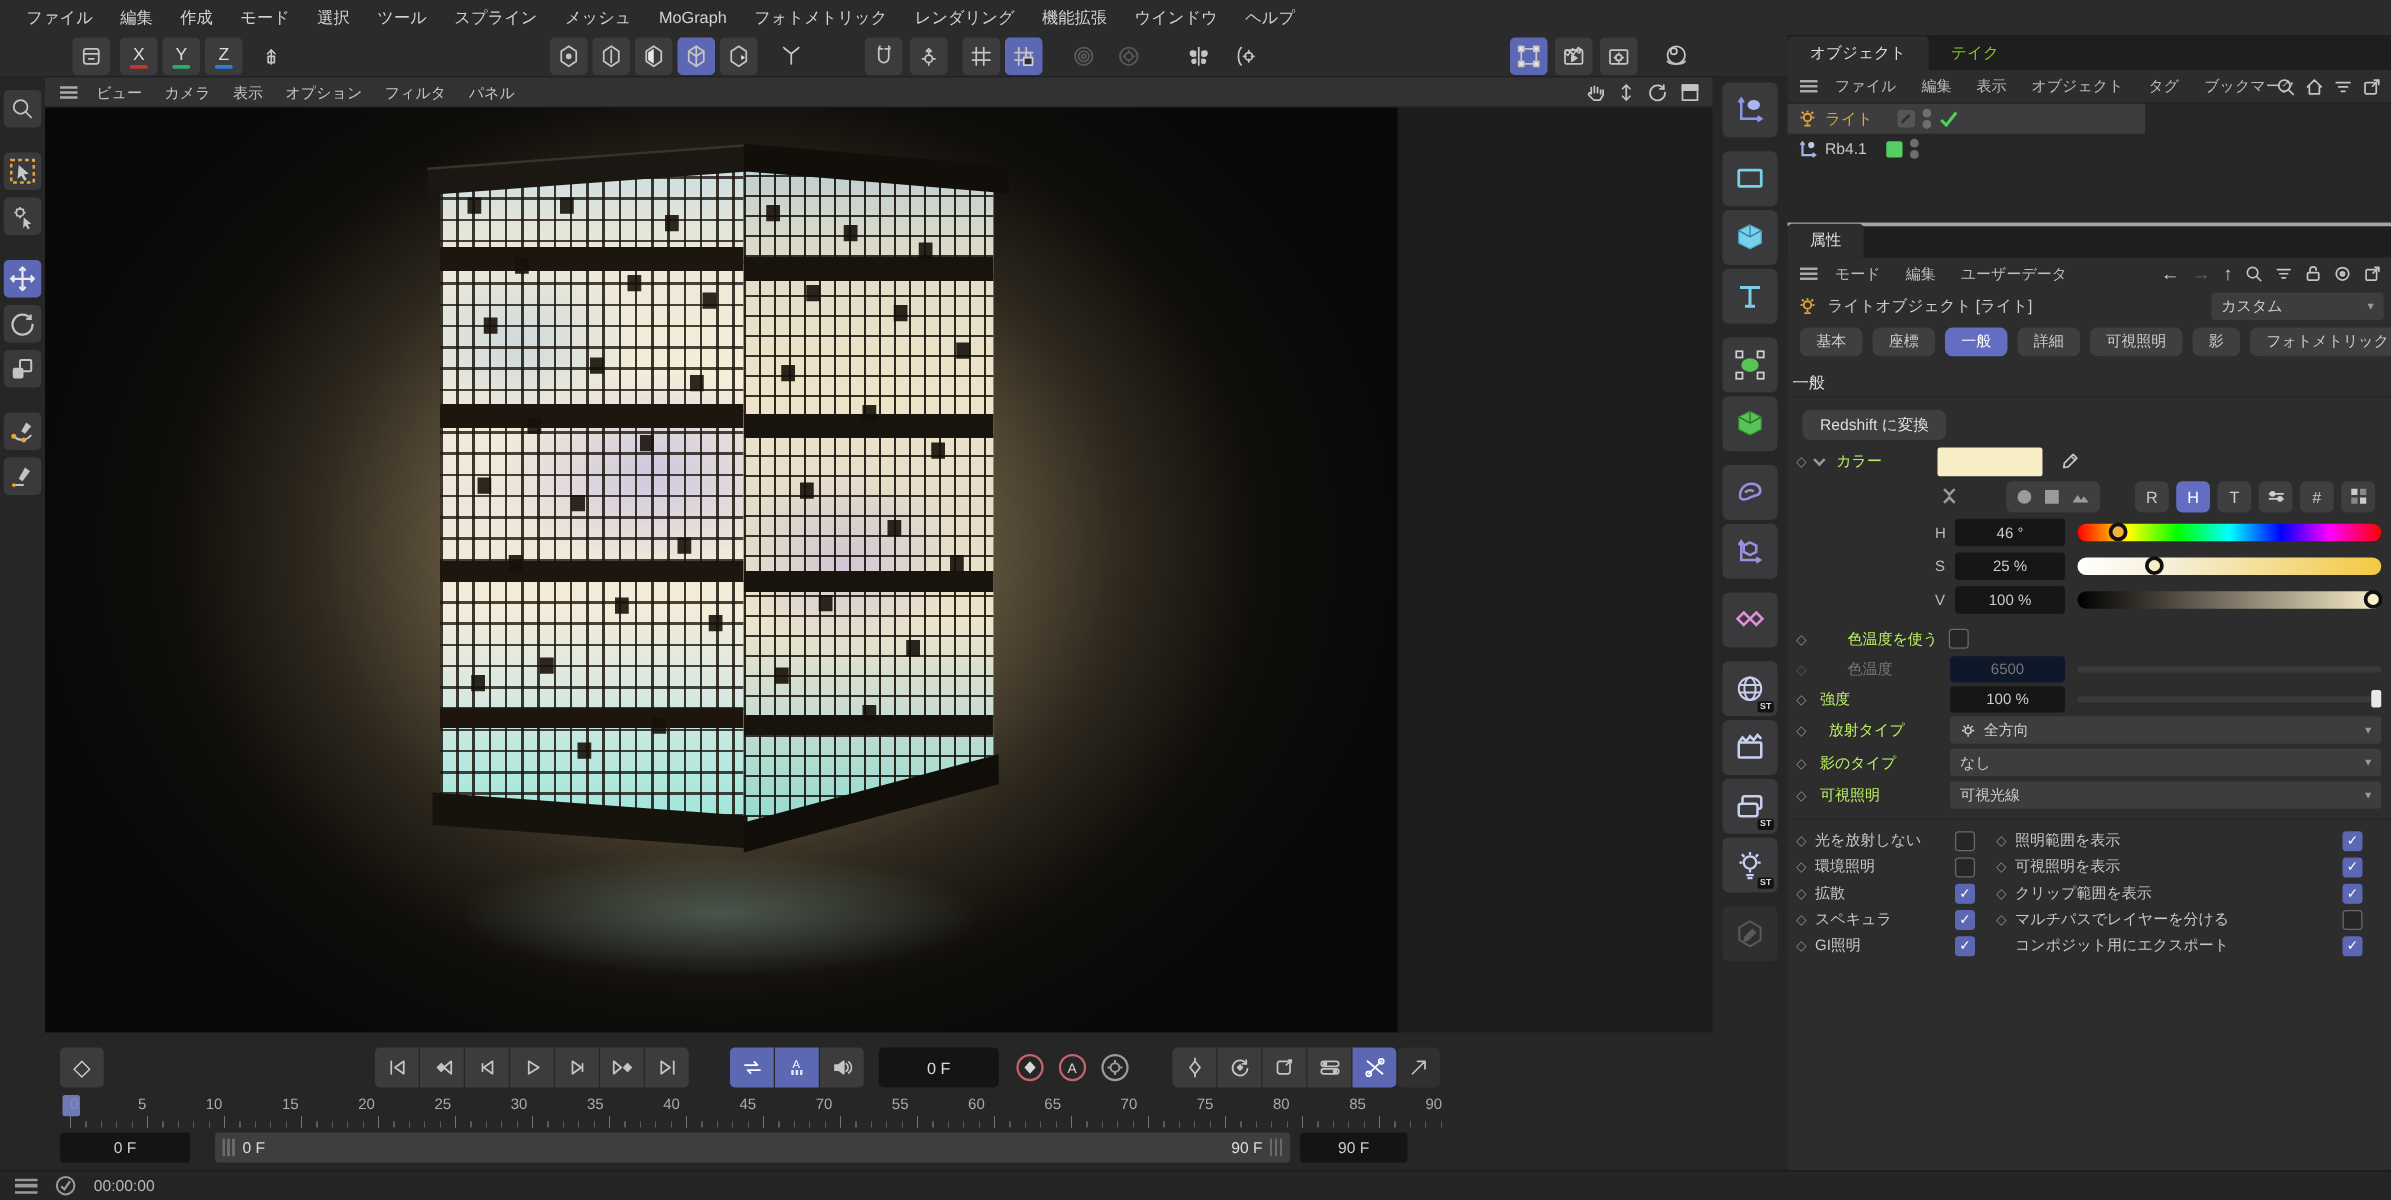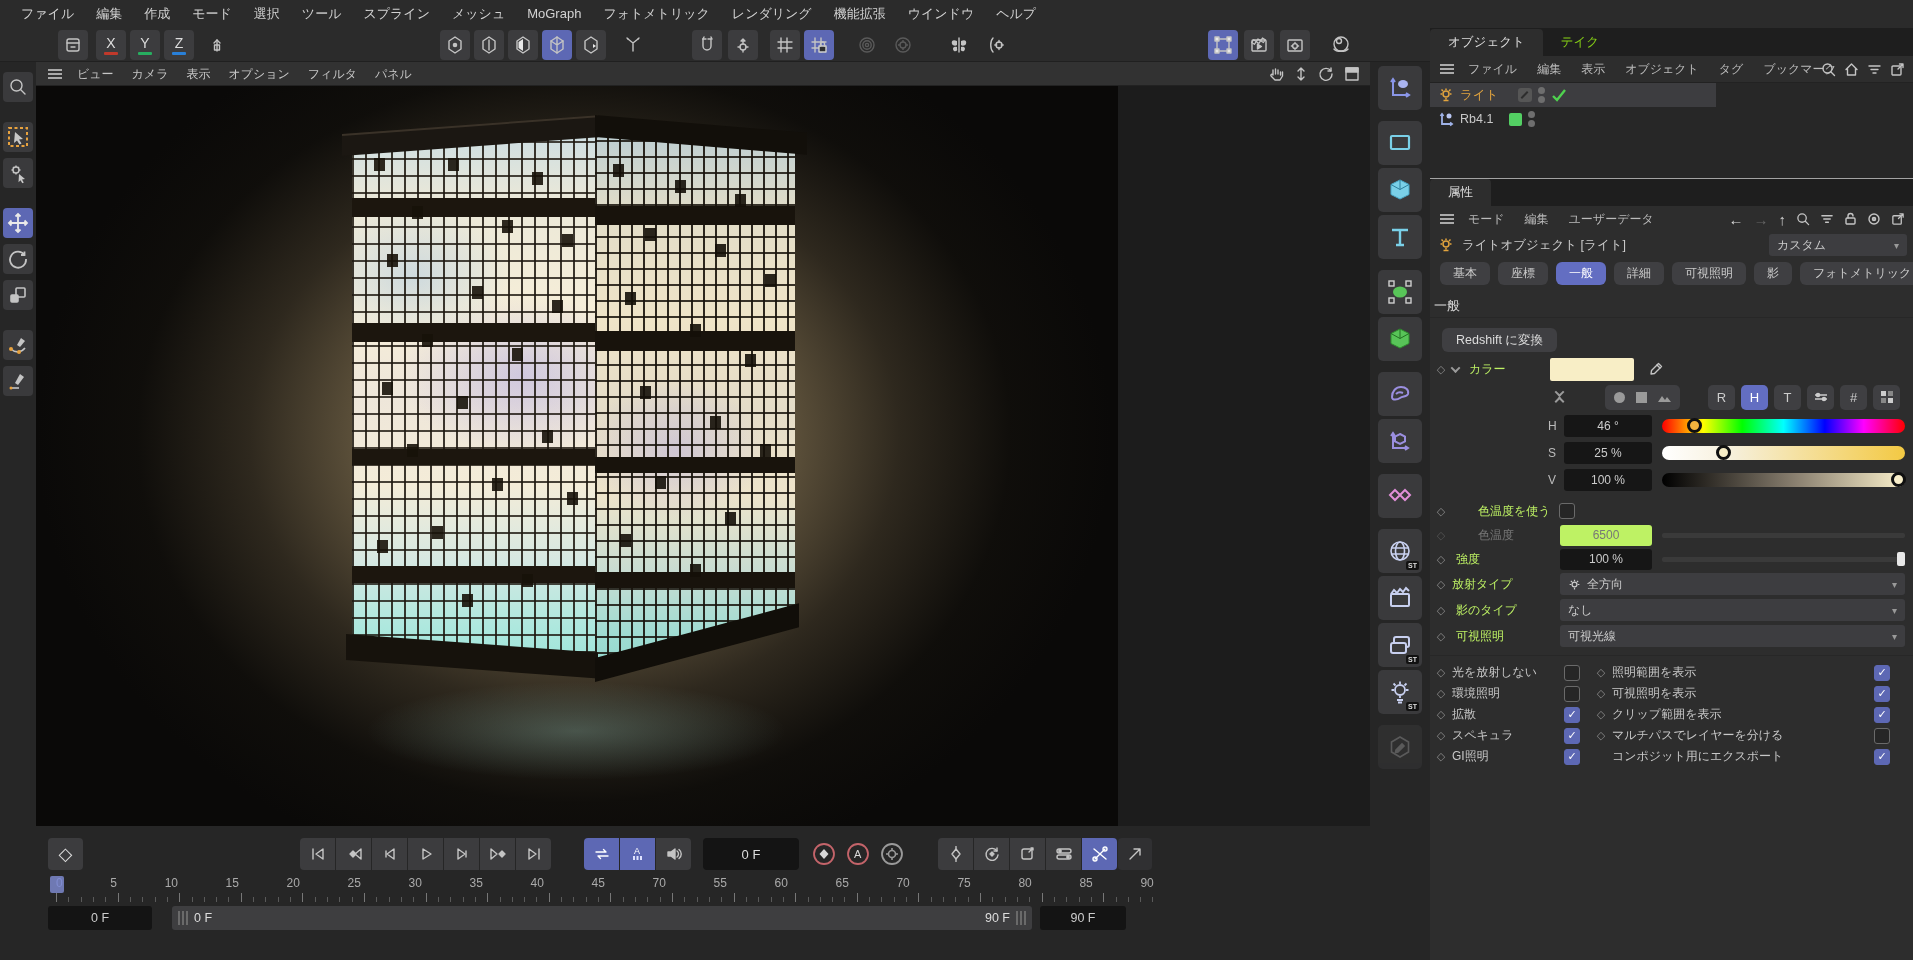--- a/index.html
+++ b/index.html
@@ -91,21 +91,21 @@
 .preset-dd .arr{margin-left:auto;color:#999;font-size:10px}
 .chiprow{display:flex;gap:8px;padding:4px 0 2px 10px;flex-wrap:nowrap}
 .chip{height:23px;padding:0 13px;background:#3f3f42;border-radius:6px;color:#ccc;font-size:12px;display:flex;align-items:center;white-space:nowrap}
 .chip.active{background:#636ec2;color:#fff}
 .sect{padding:10px 0 2px 4px;color:#ddd;font-size:13px;border-bottom:1px solid #272727;margin:0 0 6px 0}
 .btn-chip{display:inline-flex;height:24px;padding:0 14px;background:#3f3f42;border-radius:6px;color:#ddd;font-size:12.5px;align-items:center;margin:4px 0 4px 12px}
 .arow{position:relative;height:24px;display:flex;align-items:center;font-size:12px;color:#ccc}
 .dia{width:22px;text-align:center;color:#8a8a8a;font-size:11px;flex:none}
 .alabel{color:#bef264;white-space:nowrap}
 .afield{position:absolute;left:130px;width:92px;height:21px;background:#161616;border-radius:3px;color:#ccc;font-size:12px;display:flex;align-items:center;justify-content:center}
-.afield.dim{background:#bef264;color:#777}
+.afield.dim{background:#0f172a;color:#777}
 .track{position:absolute;left:232px;right:8px;top:10px;height:5px;border-radius:2px;background:#3a3a3a}
 .track .fillb{height:100%;border-radius:2px;background:#5560a8}
 .track .knobr{position:absolute;top:-5px;width:8px;height:14px;border-radius:2px;background:#e8e8e8}
 .dd{position:absolute;left:130px;right:8px;height:22px;background:#3d3d40;border-radius:3px;display:flex;align-items:center;padding:0 8px;font-size:12px;color:#ccc;gap:6px}
 .dd .arr{margin-left:auto;color:#999;font-size:10px}
 .cb{width:16px;height:16px;border-radius:3px;background:#262626;border:1px solid #6a6a6a;flex:none;display:flex;align-items:center;justify-content:center;color:transparent;font-size:11px}
 .checked .cb,.cb.on{background:#5d68b4;border-color:#5d68b4;color:#fff}
 .hsv-row{position:relative;height:27px;display:flex;align-items:center;font-size:12px}
 .hsv-row .hl{position:absolute;left:118px;color:#bbb}
 .hsv-row .hf{position:absolute;left:134px;width:88px;height:22px;background:#161616;border-radius:3px;display:flex;align-items:center;justify-content:center;color:#ccc}
@@ -588,21 +588,21 @@
         <span>Rb4.1</span>
         <span class="sq-green" style="margin-left:10px"></span>
         <span class="dots2">
             <span class="dot"></span>
             <span class="dot"></span>
           </span>
       </div>
     </div>
 
     
-    <div class="ptabs" style="border-top:1px solid #a3a3a3">
+    <div class="ptabs" style="border-top:3px solid #a3a3a3">
       <span class="ptab active">属性</span>
     </div>
     <div class="pmenu">
       <span class="burger"></span>
       <div style="display:flex">
           <span class="menu-item">モード</span>
           <span class="menu-item">編集</span>
           <span class="menu-item">ユーザーデータ</span>
         </div>
       <div class="pmenu-icons" style="gap:10px;font-size:15px">
@@ -735,21 +735,21 @@
       <span class="track"><span class="fillb" style="width:62%;background:#4a5292"></span></span>
     </div>
     <div class="arow">
       <span class="dia">◇</span>
       <span class="alabel" style="margin-left:4px">強度</span>
       <span class="afield">100 %</span>
       <span class="track"><span class="fillb" style="width:100%"></span><span class="knobr" style="right:0"></span></span>
     </div>
     <div class="arow" style="height:26px">
       <span class="dia">◇</span>
-      <span class="alabel" style="margin-left:0">放射タイプ</span>
+      <span class="alabel" style="margin-left:11px">放射タイプ</span>
       <span class="dd">
         <svg width="13" height="13" viewBox="0 0 16 16" fill="none" stroke="#ccc" stroke-width="1.5">
             <circle cx="8" cy="8" r="3"></circle>
             <path d="M8 2v2M8 12v2M2 8h2M12 8h2M3.5 3.5L5 5M12.5 3.5L11 5"></path>
           </svg>
         <span>全方向</span>
         <span class="arr">▾</span>
       </span>
     </div>
     <div class="arow" style="height:26px">
@@ -987,14 +987,22 @@
       <div class="rangebar">
         <span class="rhandle"></span>
         <span>0 F</span>
         <span style="margin-left:auto">90 F</span>
         <span class="rhandle"></span>
       </div>
       <span class="rfield" style="left:992px;width:86px">90 F</span>
     </div>
   </div>
 
+  <div class="statusbar">
+    <span class="sb-burger"></span>
+    <svg width="17" height="17" viewBox="0 0 17 17">
+        <circle cx="8.5" cy="8.5" r="7" fill="none" stroke="#9a9a9a" stroke-width="1.6"></circle>
+        <path d="M5 9l2.5 2.5L12 5" fill="none" stroke="#9a9a9a" stroke-width="1.8"></path>
+      </svg>
+    <span>00:00:00</span>
+  </div>
 
 </div>
 
 </body></html>

